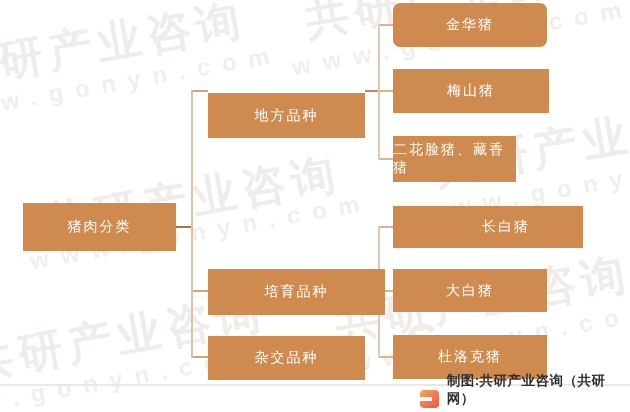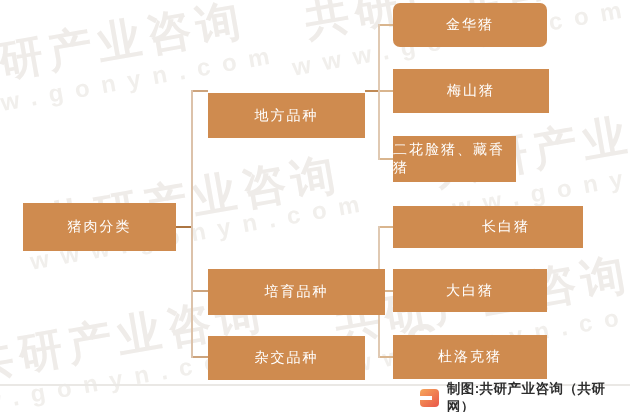--- a/index.html
+++ b/index.html
@@ -22,21 +22,21 @@
   .ln-root{background:#ac7542;}
   .ln-trunk{background:#dcc2aa;}
   .ln-branch{background:#cda47d;}
   .ln-fanstub{background:#c08a55;}
   .ln-fanv{background:#e0c9b2;}
   .ln-child{background:#d9b58e;}
 
   
   .sep{position:absolute;left:0;top:384px;width:630px;height:2px;background:#eae8e5;z-index:4;}
   .footer{position:absolute;left:420px;top:388px;height:20px;display:flex;
-          align-items:center;gap:8px;z-index:5;}
+          align-items:flex-end;gap:8px;z-index:5;}
   .glogo{position:relative;width:19px;height:18px;border-radius:4px;
          background:linear-gradient(140deg,#f6a75c 0%,#ef7a50 55%,#e9564a 100%);}
   .glogo::before{content:"";position:absolute;left:0;top:7px;width:12px;height:4px;background:#ffffff;}
   .credit{font-size:13.5px;font-weight:bold;color:#2e2e2e;letter-spacing:0.5px;}
 </style>
 </head>
 <body>
 
 <div class="stage">
 

